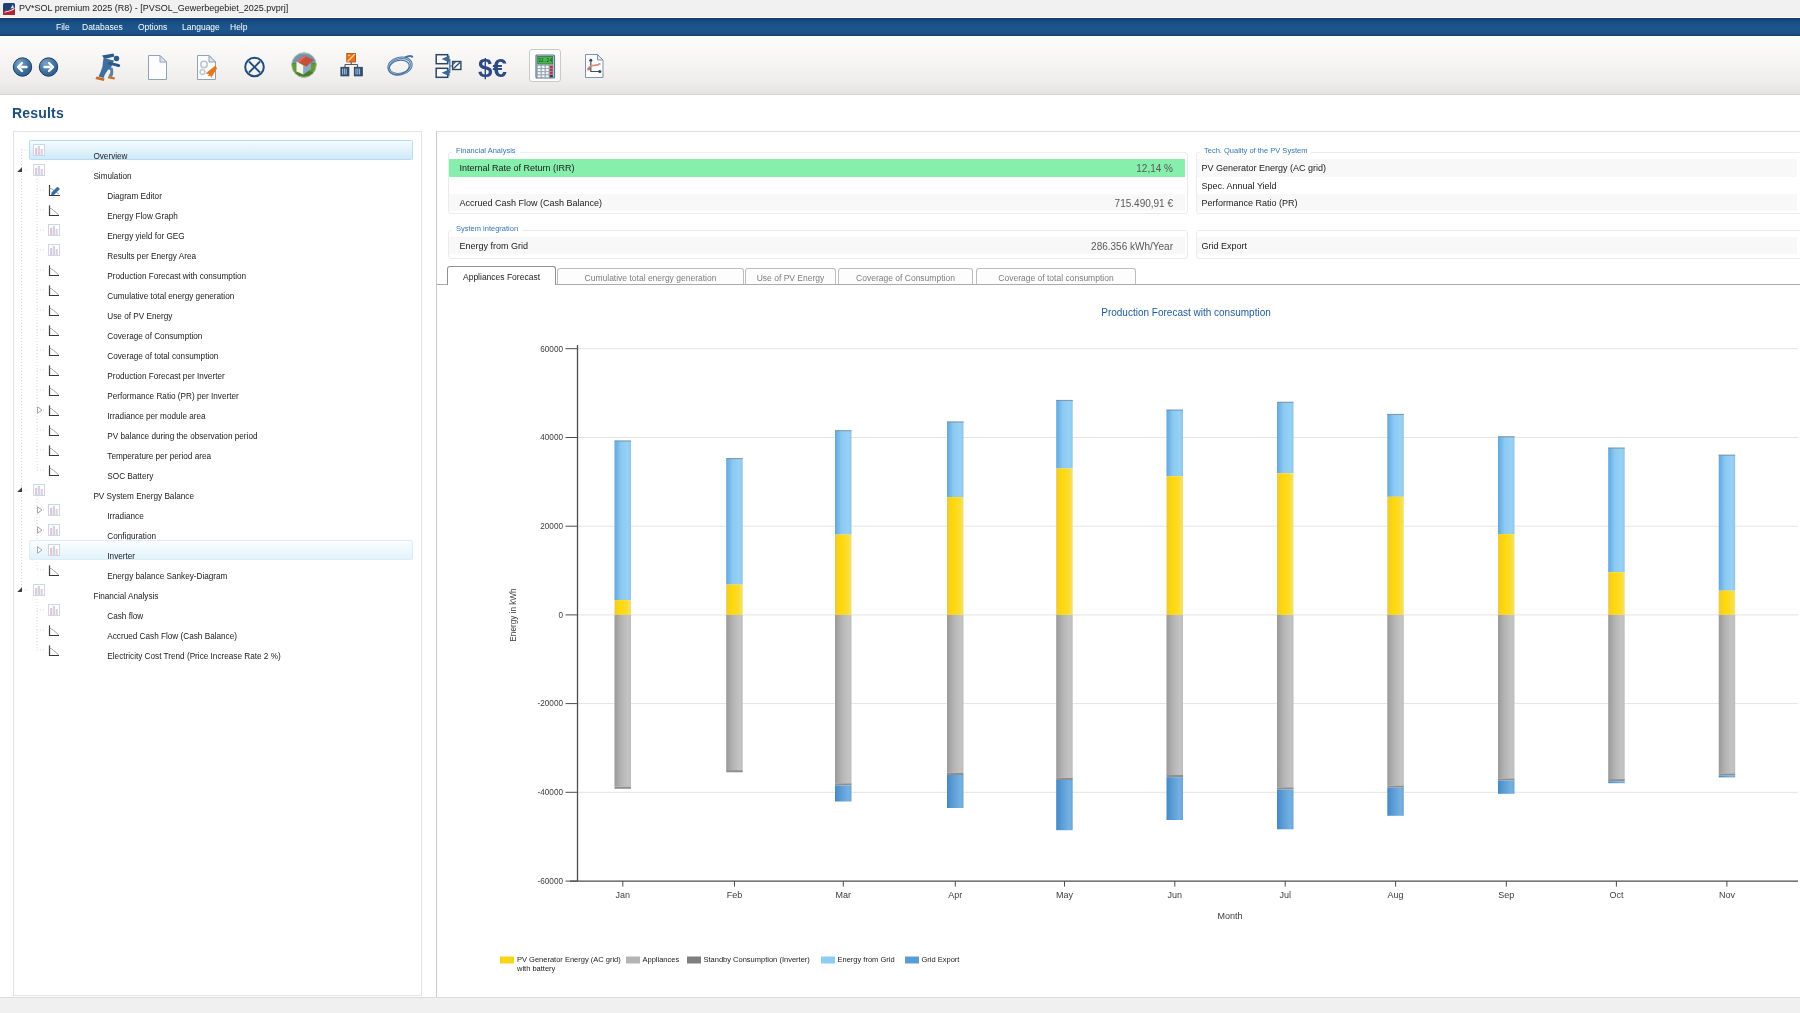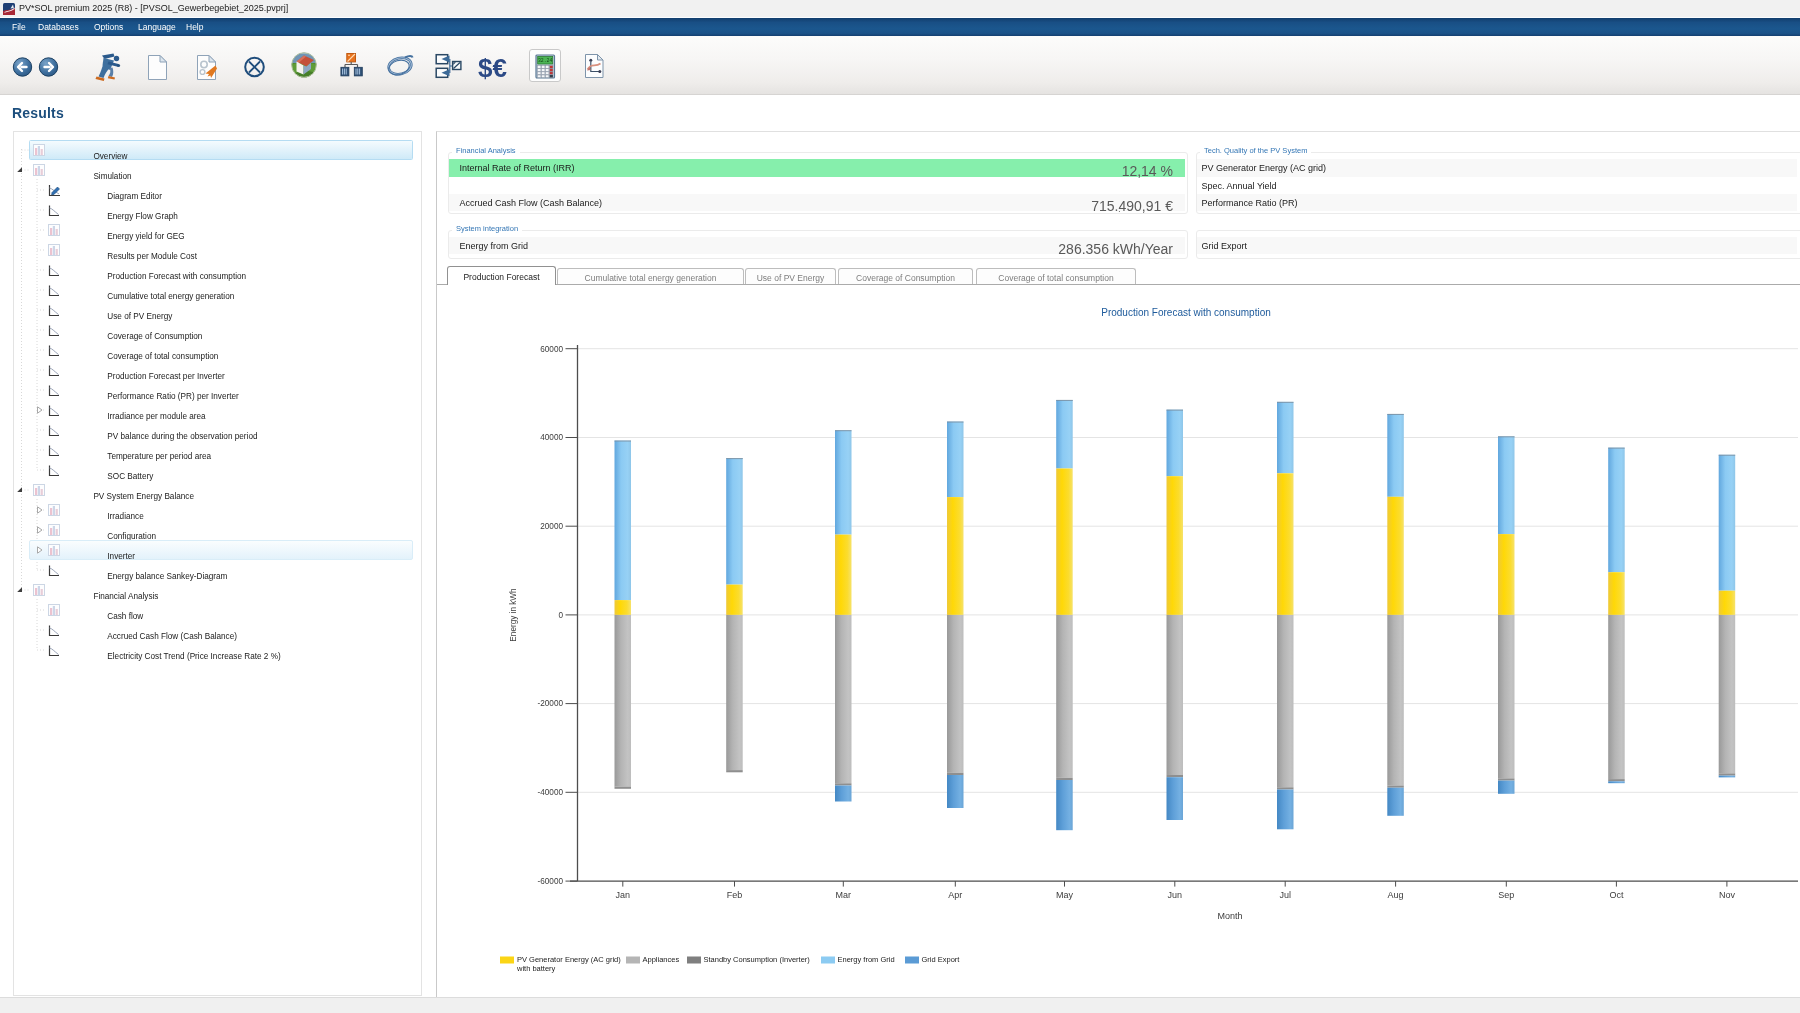--- a/index.html
+++ b/index.html
@@ -3,36 +3,36 @@
 <meta charset="utf-8">
 <style>
   html,body{margin:0;padding:0;}
   body{width:1800px;height:1013px;position:relative;overflow:hidden;background:#ffffff;
        font-family:"Liberation Sans", sans-serif;}
   .abs{position:absolute;}
   #titlebar{left:0;top:0;width:1800px;height:17px;background:#f1f1f1;border-bottom:1px solid #fbfdff;box-sizing:content-box;}
   #titletext{left:19px;top:3px;font-size:9px;color:#1a1a1a;text-align:right;}
   #menubar{left:0;top:18px;width:1800px;height:18px;
      background:linear-gradient(180deg,#123e6d 0%,#194f85 25%,#1b578e 60%,#1a5288 85%,#143f70 100%);}
-  .menuitem{position:absolute;top:4px;font-size:8.5px;color:#ffffff;}
+  .menuitem{position:absolute;top:4px;font-size:8.5px;color:#ffffff;margin-left:44px;}
   #toolbar{left:0;top:36px;width:1800px;height:58px;
      background:linear-gradient(180deg,#fcfcfb 0%,#f7f6f5 40%,#efedeb 80%,#e5e3e1 100%);
      border-bottom:1px solid #d6d4d2;}
   #results{left:12px;top:105px;font-size:14px;font-weight:bold;color:#1c4e7d;letter-spacing:0.2px;}
   #treepanel{left:13px;top:131px;width:409px;height:865px;background:#ffffff;border:1px solid #e3e3e3;box-sizing:border-box;}
   #rightpanel{left:436px;top:131px;width:1364px;height:866px;background:#ffffff;border-left:1px solid #c9c9c9;border-top:1px solid #e0e0e0;box-sizing:border-box;}
   #bottomstrip{left:0;top:997px;width:1800px;height:16px;background:#f0f0f0;border-top:1px solid #dcdcdc;box-sizing:border-box;}
   .trow{position:absolute;height:19px;font-size:8.2px;color:#1a1a1a;white-space:nowrap;}
   .trow .lbl{position:absolute;top:11px;margin-left:48px;}
   .sel{background:linear-gradient(180deg,#f4fbfe 0%,#e4f3fb 45%,#cfeaf8 100%);border:1px solid #b5dcf2;border-radius:1.5px;box-sizing:border-box;}
   .hov{background:linear-gradient(180deg,#fafdfe 0%,#f0f8fd 45%,#e3f2fb 100%);border:1px solid #d9edf8;border-radius:2px;box-sizing:border-box;}
   .fs{position:absolute;border:1px solid #ebebeb;border-radius:3px;}
   .fslegend{position:absolute;font-size:7.5px;color:#3577b5;background:#ffffff;padding:0 4px;white-space:nowrap;}
   .frow{position:absolute;font-size:9px;color:#1a1a1a;white-space:nowrap;}
-  .frow .v{position:absolute;color:#595959;text-align:left;font-size:14px;top:4.3px;}
+  .frow .v{position:absolute;color:#595959;text-align:left;font-size:10px;top:4.3px;}
   .tab{position:absolute;box-sizing:border-box;text-align:center;font-size:8.5px;white-space:nowrap;}
   .tabline{position:absolute;background:#ababab;height:1px;}
 </style>
 </head>
 <body>
 <div id="titlebar" class="abs"></div>
 <svg class="abs" style="left:2.5px;top:2.5px" width="12" height="12" viewBox="0 0 12 12">
   <rect x="0" y="0" width="12" height="12" rx="1.5" fill="#1e3f74"></rect>
   <path d="M0 8 C3 6.5 6 7.5 9 6 L12 5 L12 12 L0 12 Z" fill="#a82836"></path>
   <path d="M1.5 9 C4 7.5 7 8 10.5 5.5 L11.5 4.5 L11.5 6 L9 7.5 C6 9 3.5 8.8 1.5 9.8 Z" fill="#f4f6f8"></path>
@@ -238,21 +238,21 @@
 <div class="trow" style="left:59.3px;top:220.5px">
     <span class="lbl">Energy yield for GEG</span>
   </div>
 <svg class="abs" style="left:47.5px;top:243.5px" width="12" height="12" viewBox="0 0 12 12">
     <rect x="0.5" y="0.5" width="11" height="11" fill="#fdfdfe" stroke="#ccd6e4" stroke-width="1"></rect>
     <rect x="2" y="4" width="2.2" height="7" fill="#ecc3d0"></rect>
     <rect x="4.8" y="2" width="2.2" height="9" fill="#ccd6e8"></rect>
     <rect x="7.6" y="5" width="2.2" height="6" fill="#e8cdd8"></rect>
   </svg>
 <div class="trow" style="left:59.3px;top:240.5px">
-    <span class="lbl">Results per Module Cost</span>
+    <span class="lbl">Results per Energy Area</span>
   </div>
 <svg class="abs" style="left:47.5px;top:264.5px" width="12" height="12" viewBox="0 0 12 12">
     <path d="M1.5 0.5 L1.5 10.5 L11 10.5" fill="none" stroke="#3a3a3a" stroke-width="1.2"></path>
     <path d="M1.5 3 C4 3.5 6 6 10.5 9.5" fill="none" stroke="#9aa4b8" stroke-width="1"></path>
   </svg>
 <div class="trow" style="left:59.3px;top:260.5px">
     <span class="lbl">Production Forecast with consumption</span>
   </div>
 <svg class="abs" style="left:47.5px;top:284.5px" width="12" height="12" viewBox="0 0 12 12">
     <path d="M1.5 0.5 L1.5 10.5 L11 10.5" fill="none" stroke="#3a3a3a" stroke-width="1.2"></path>
@@ -448,21 +448,21 @@
 <div class="frow abs" style="left:1197px;top:176.6px;width:600px;height:17.4px;">
     <span style="position:absolute;left:4.5px;top:4px">Spec. Annual Yield</span>
   </div>
 <div class="frow abs" style="left:1197px;top:194.0px;width:600px;height:17.4px;background:#f8f8f8;">
     <span style="position:absolute;left:4.5px;top:4px">Performance Ratio (PR)</span>
   </div>
 <div class="frow abs" style="left:1197px;top:236.6px;width:600px;height:17.4px;background:#f8f8f8;">
     <span style="position:absolute;left:4.5px;top:4px">Grid Export</span>
   </div>
 <div class="tabline abs" style="left:437px;top:284px;width:1363px"></div>
-<div class="tab abs" style="left:447px;top:266px;width:109px;height:19px;background:#ffffff;border:1px solid #919191;border-bottom:none;border-radius:3px 3px 0 0;color:#1a1a1a;padding-top:5px">Production Forecast</div>
+<div class="tab abs" style="left:447px;top:266px;width:109px;height:19px;background:#ffffff;border:1px solid #919191;border-bottom:none;border-radius:3px 3px 0 0;color:#1a1a1a;padding-top:5px">Appliances Forecast</div>
 <div class="tab abs" style="left:557px;top:268px;width:187px;height:16px;background:#fdfdfd;border:1px solid #bdbdbd;border-bottom:none;border-radius:3px 3px 0 0;color:#7d7d7d;padding-top:4px">Cumulative total energy generation</div>
 <div class="tab abs" style="left:745px;top:268px;width:91px;height:16px;background:#fdfdfd;border:1px solid #bdbdbd;border-bottom:none;border-radius:3px 3px 0 0;color:#7d7d7d;padding-top:4px">Use of PV Energy</div>
 <div class="tab abs" style="left:838px;top:268px;width:135px;height:16px;background:#fdfdfd;border:1px solid #bdbdbd;border-bottom:none;border-radius:3px 3px 0 0;color:#7d7d7d;padding-top:4px">Coverage of Consumption</div>
 <div class="tab abs" style="left:976px;top:268px;width:160px;height:16px;background:#fdfdfd;border:1px solid #bdbdbd;border-bottom:none;border-radius:3px 3px 0 0;color:#7d7d7d;padding-top:4px">Coverage of total consumption</div>
 <svg class="abs" style="left:437px;top:286px" width="1363" height="711" viewBox="437 286 1363 711">
     <defs>
       <linearGradient id="gy" x1="0" y1="0" x2="1" y2="0">
         <stop offset="0" stop-color="#eec93a"></stop>
         <stop offset="0.35" stop-color="#ffd806"></stop>
         <stop offset="0.75" stop-color="#fbdc2e"></stop>

